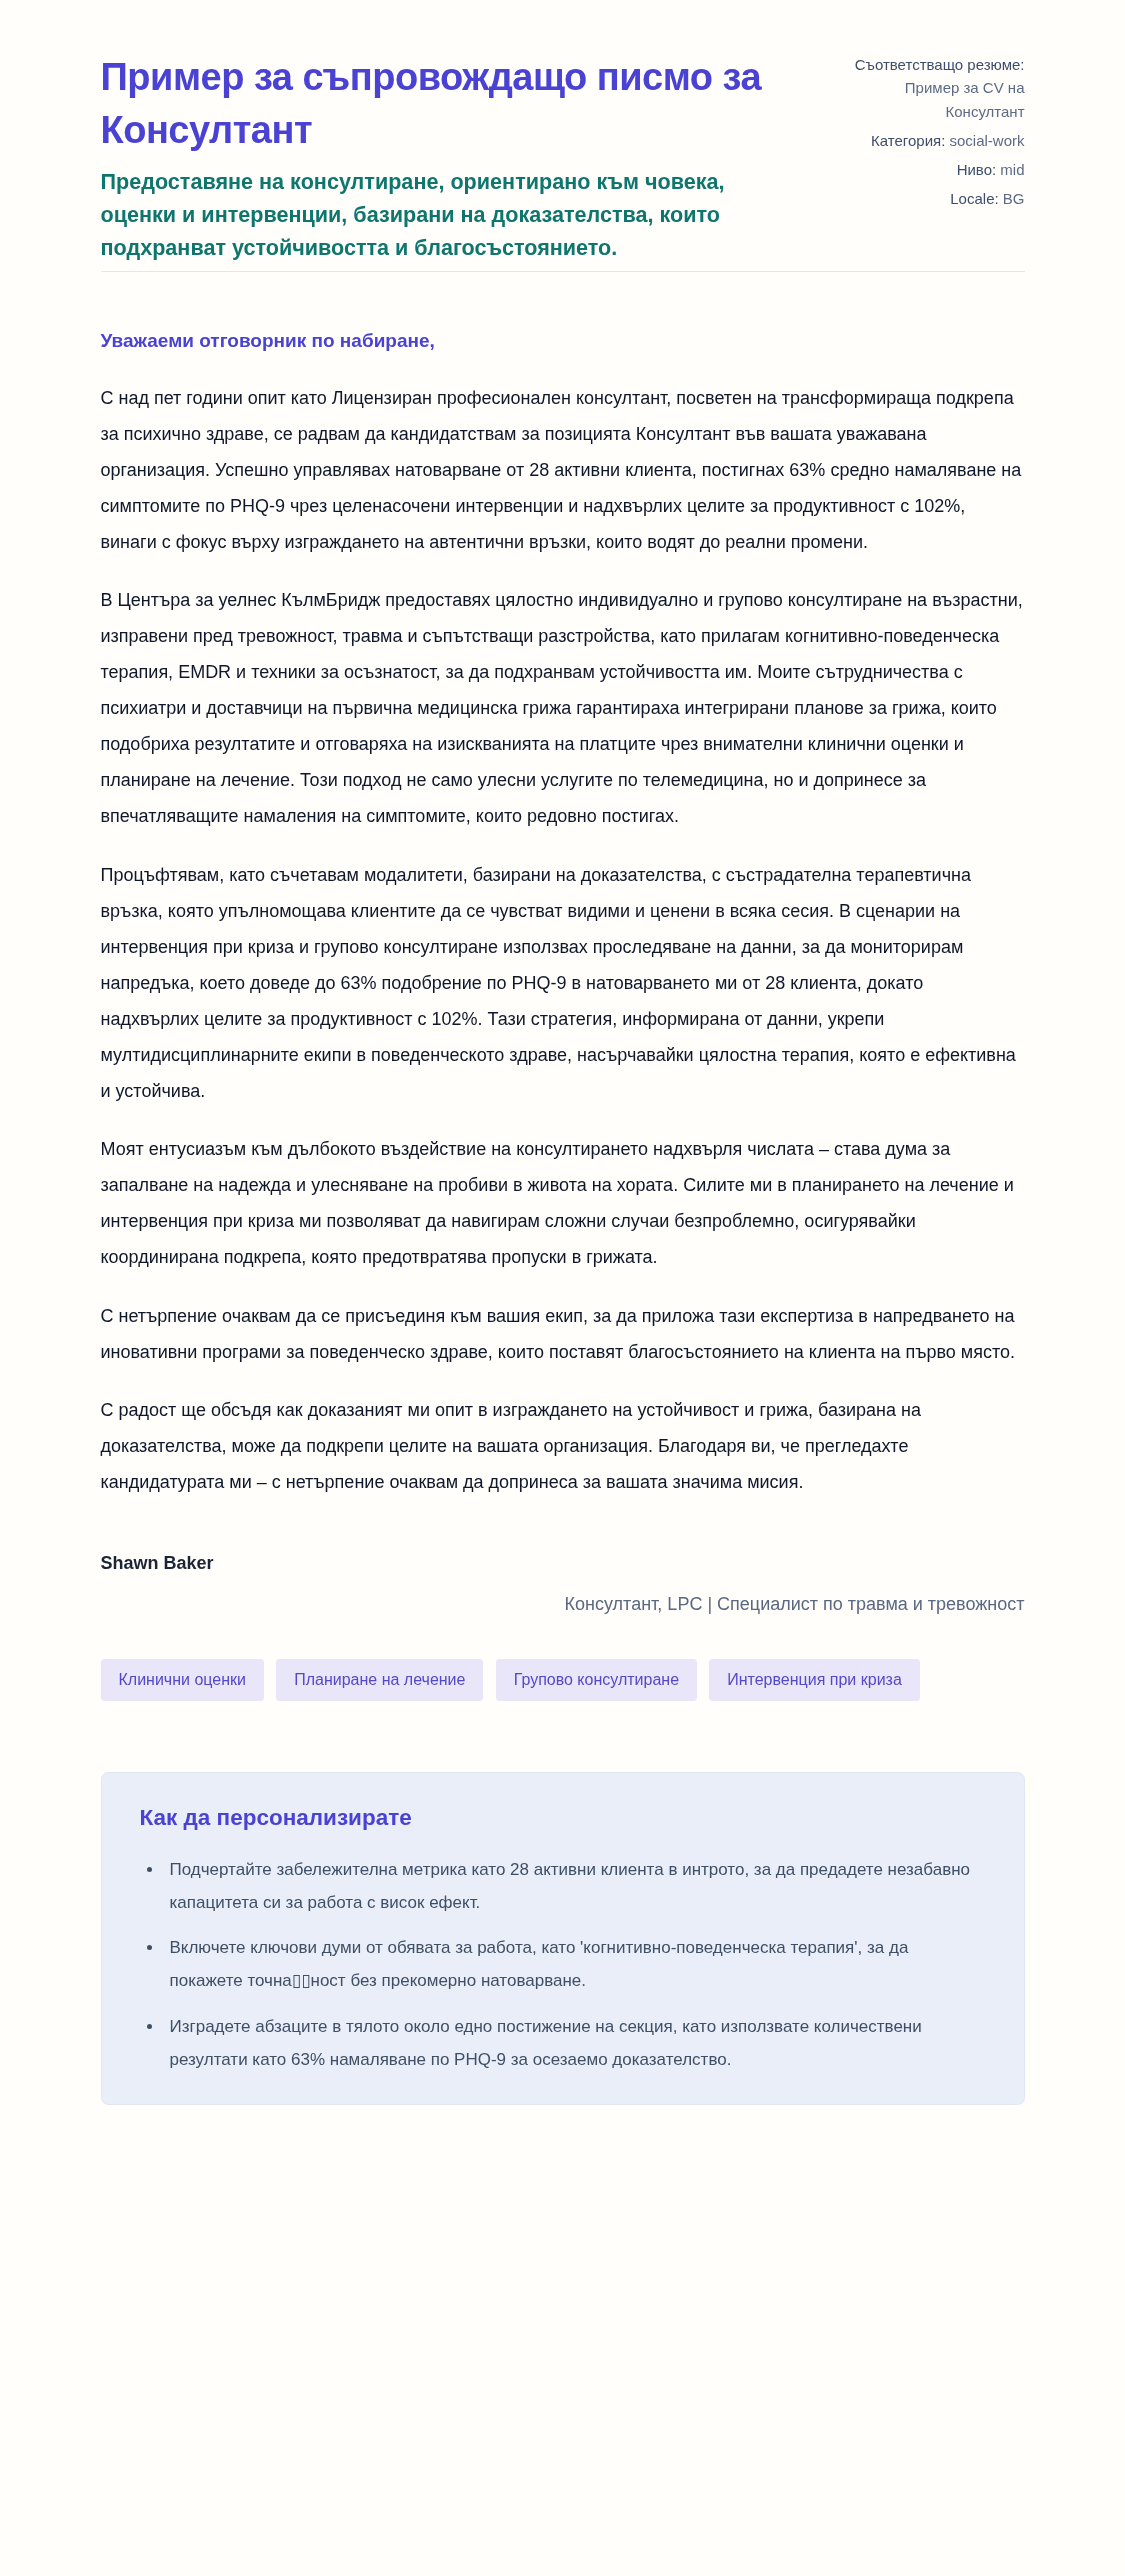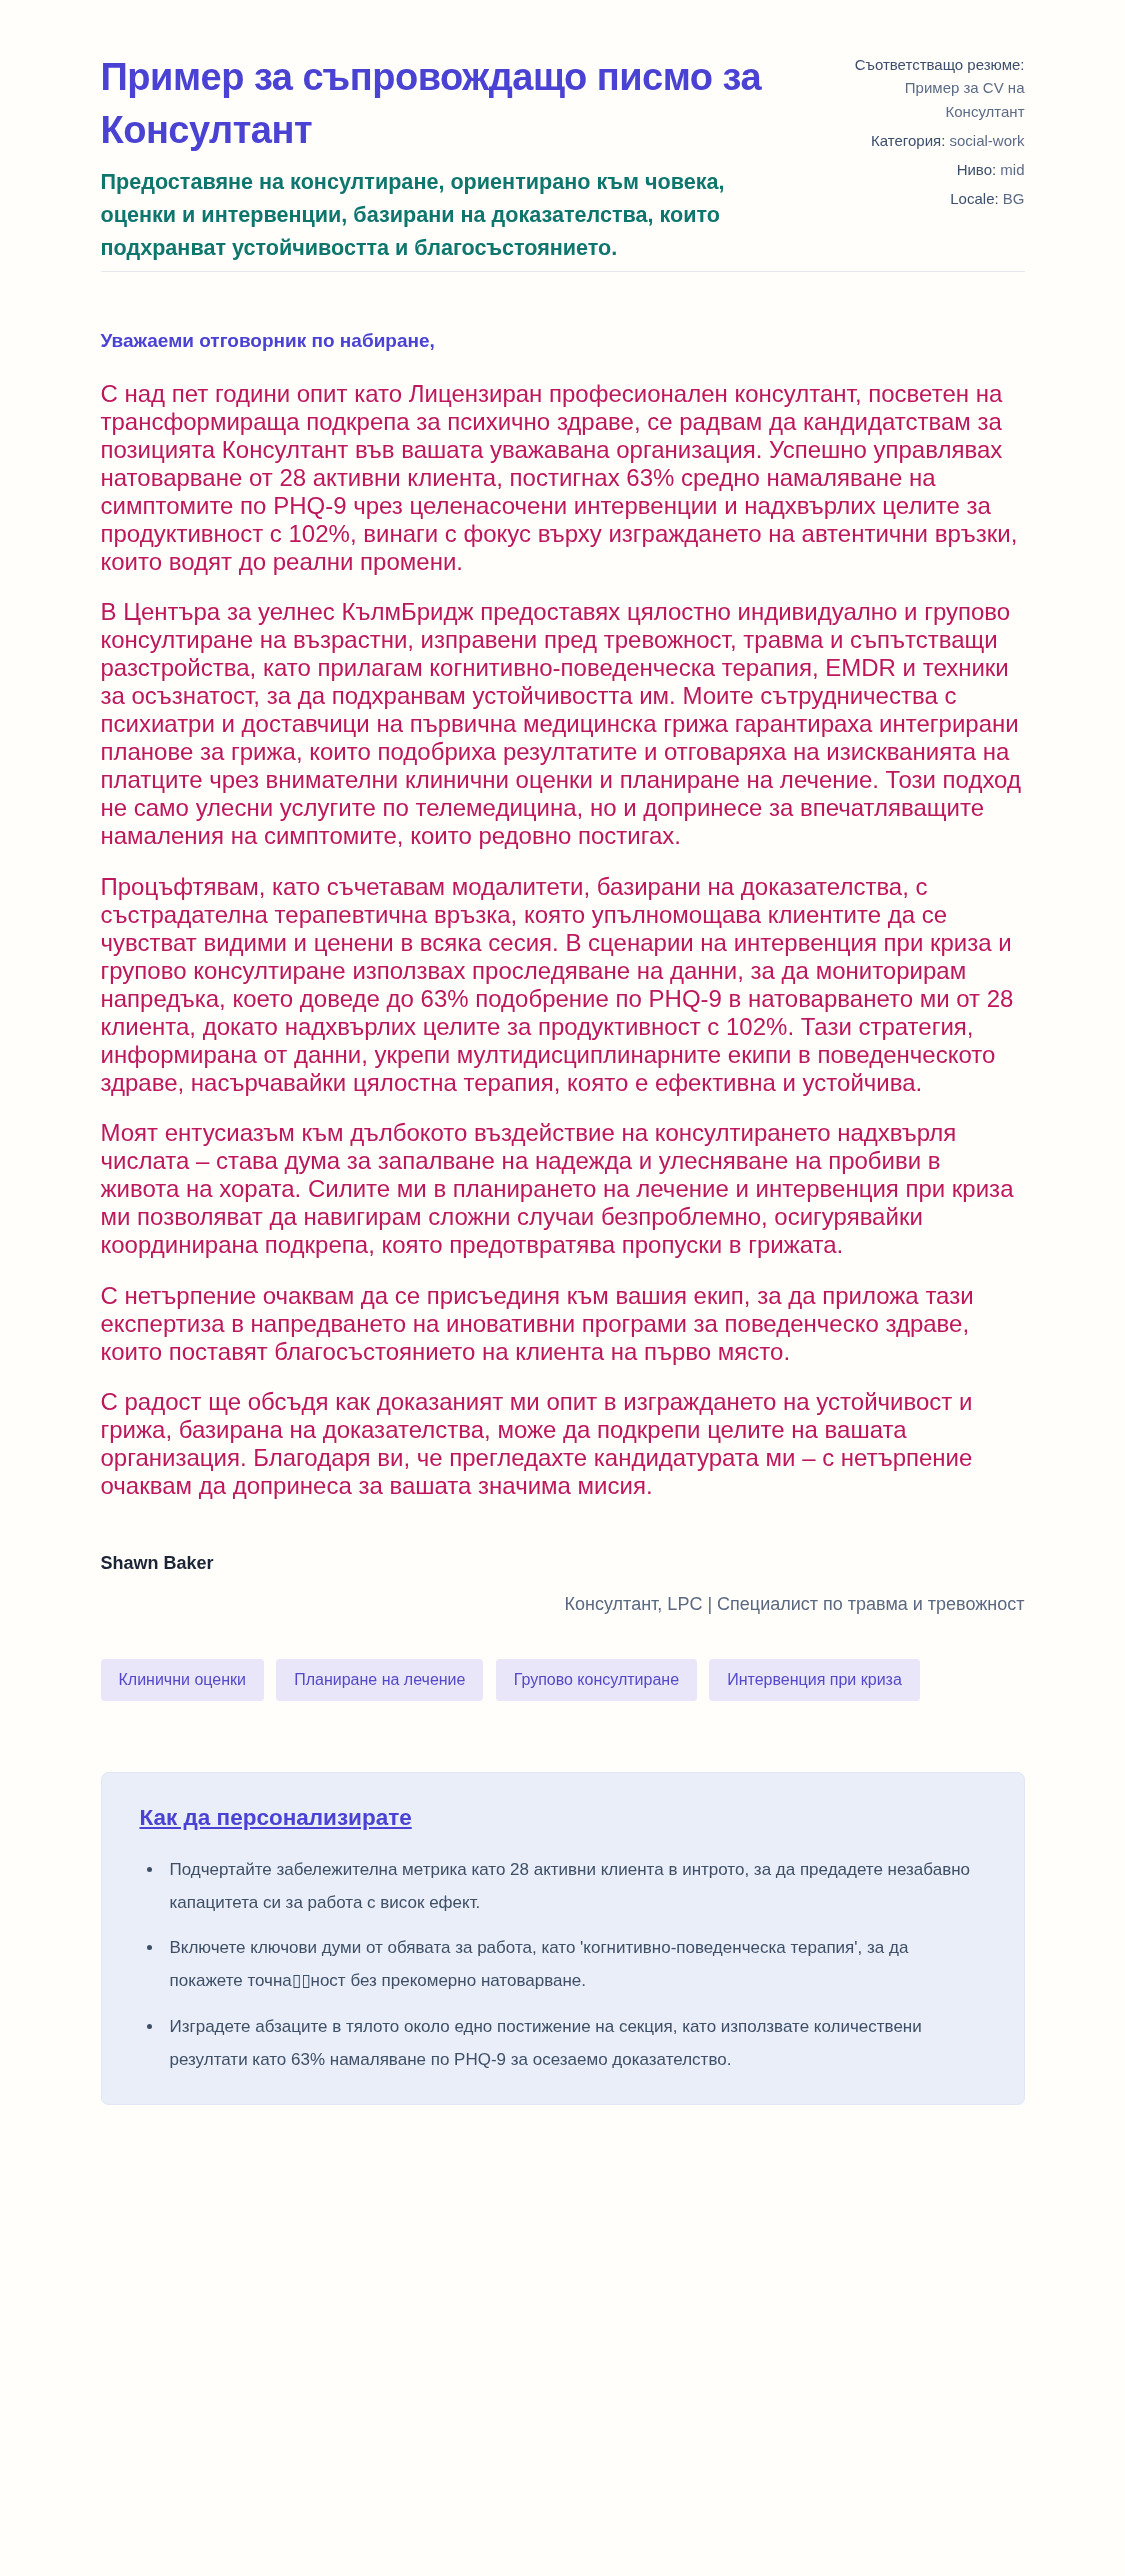--- a/index.html
+++ b/index.html
@@ -56,23 +56,23 @@
   
   .greeting {
     margin: 53px 0 0;
     font-size: 19px;
     line-height: 32px;
     font-weight: 700;
     color: #4a42d3;
   }
   .para {
     margin: 22.5px 0 0;
-    font-size: 24px;
-    line-height: 28px;
-    color: #be185d;
+    font-size: 18px;
+    line-height: 36px;
+    color: #0f172a;
     max-width: 924px;
   }
   .sig-name {
     margin: 51px 0 0;
     font-size: 18px;
     line-height: 24.4px;
     font-weight: 700;
     color: #1c2536;
   }
   .sig-role {
@@ -107,21 +107,20 @@
     border: 0.9px solid #dfe7f3;
     border-radius: 7.5px;
     padding: 30px 38px 28px 38px;
   }
   .tips h2 {
     margin: 0 0 20.6px;
     font-size: 22.5px;
     line-height: 30px;
     font-weight: 700;
     color: #4a42d3;
-    text-decoration: underline;
   }
   .tips ul {
     margin: 0;
     padding-left: 24.4px;
   }
   .tips li {
     font-size: 17px;
     line-height: 33px;
     color: #3e4f66;
     padding-left: 5.6px;

